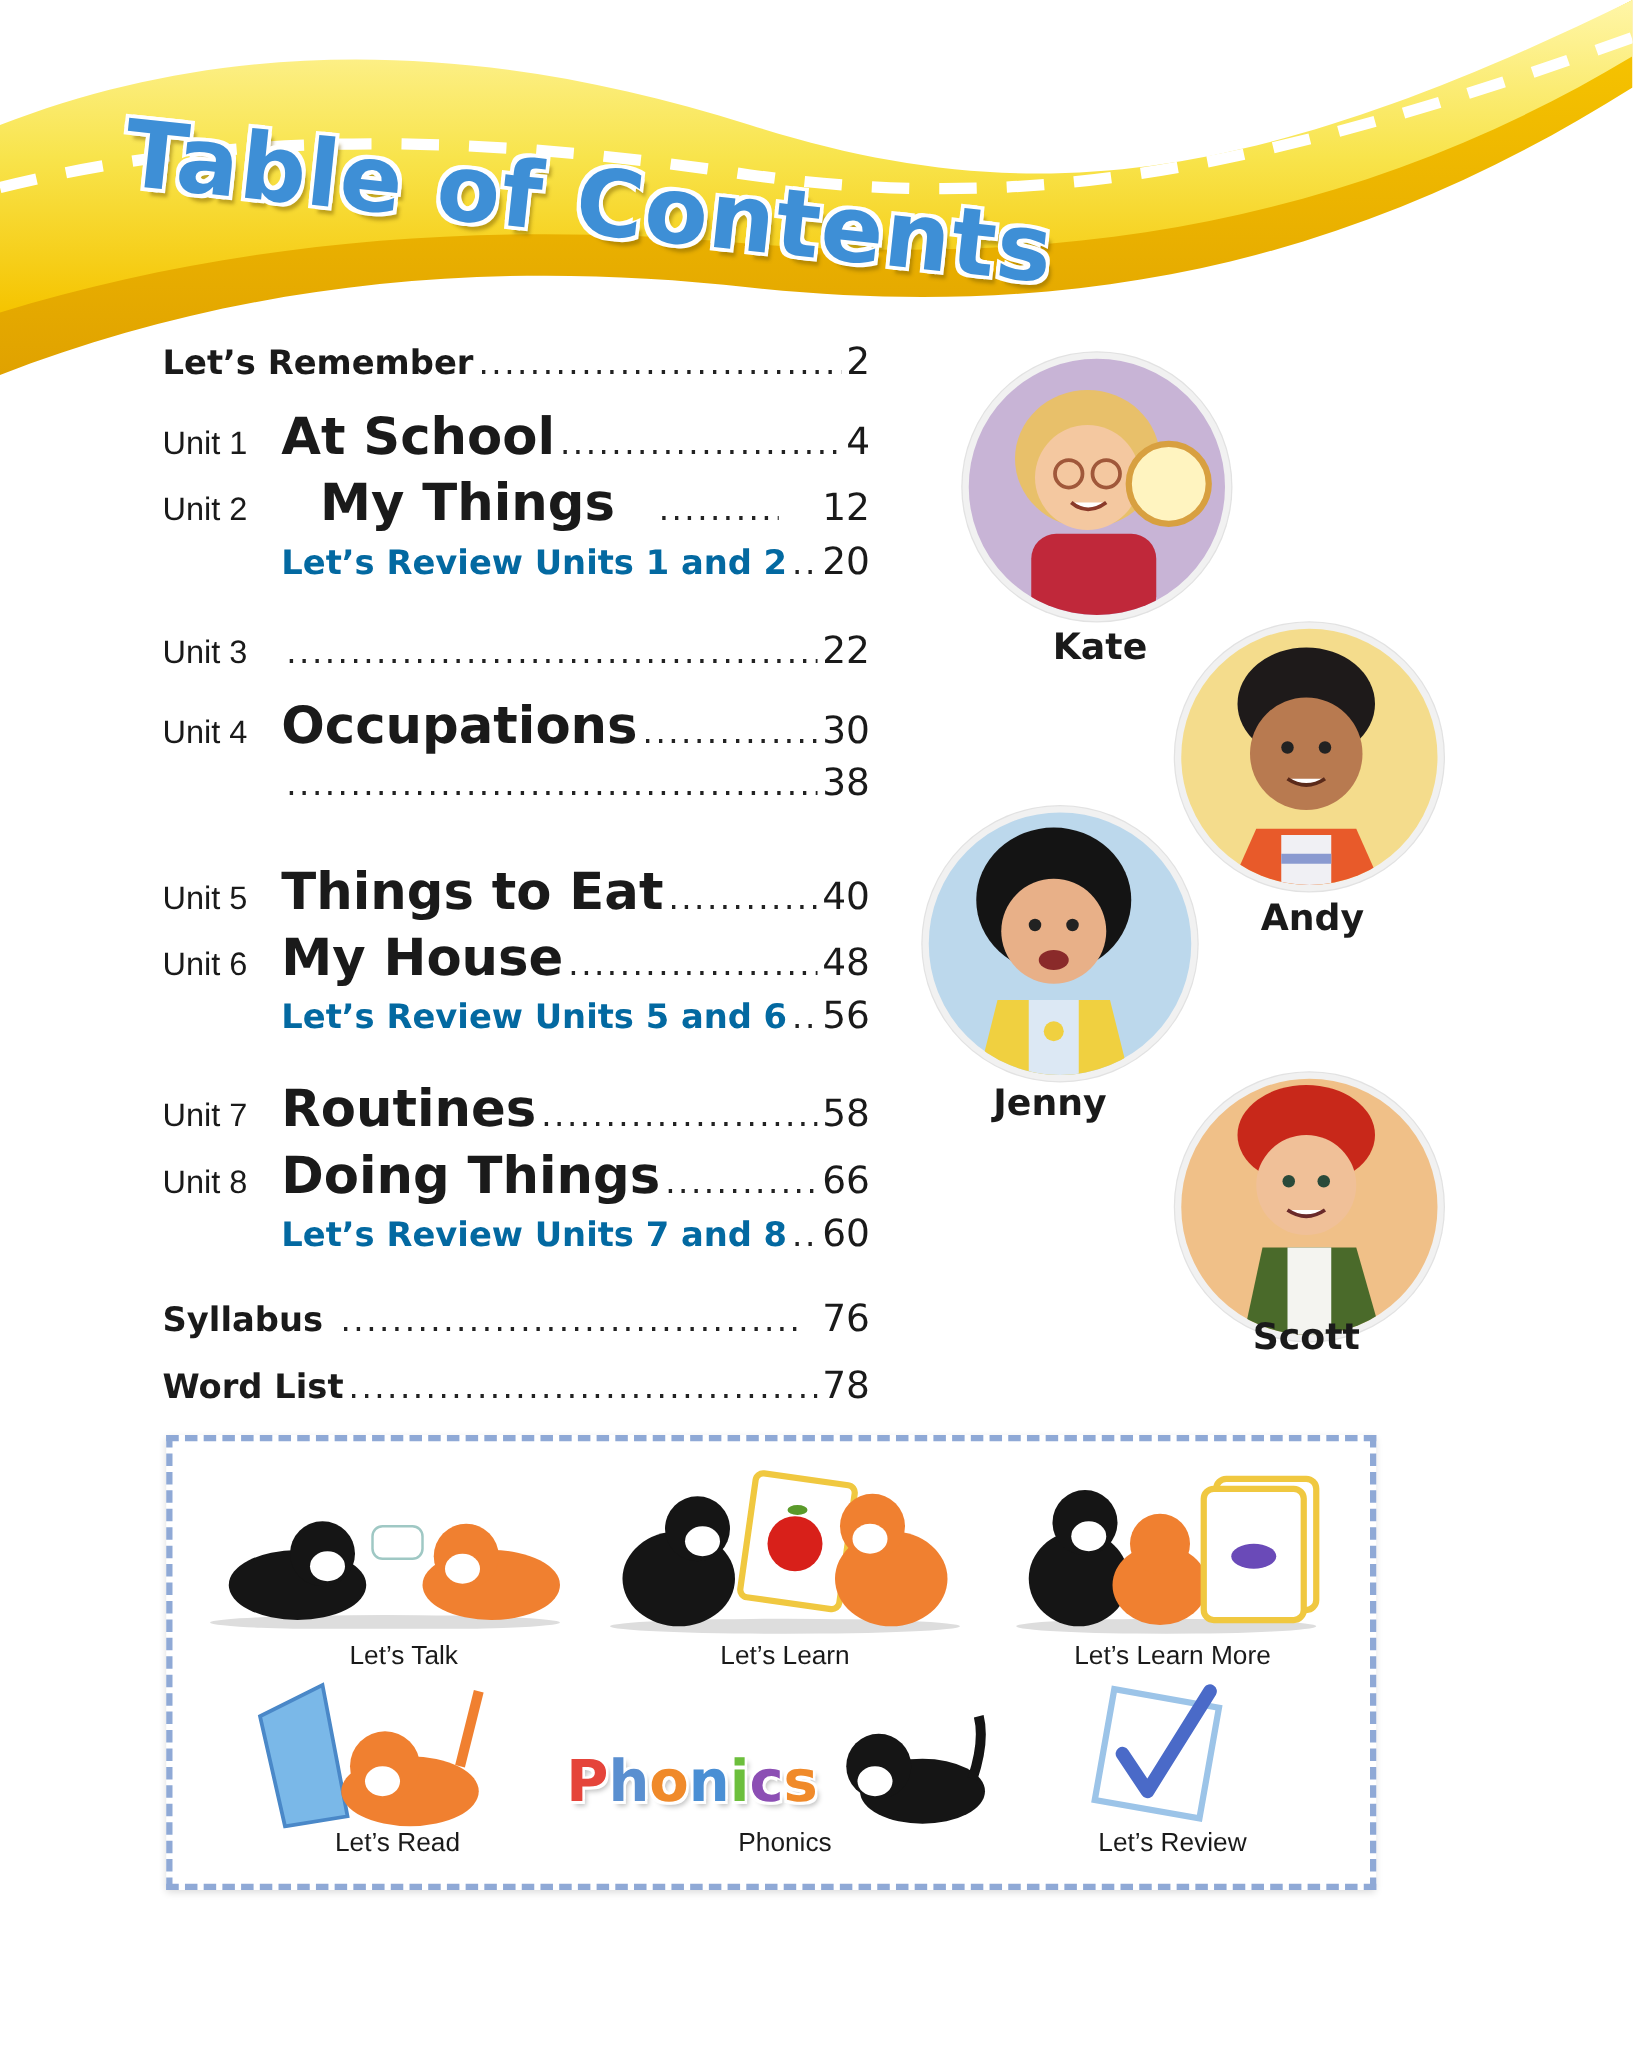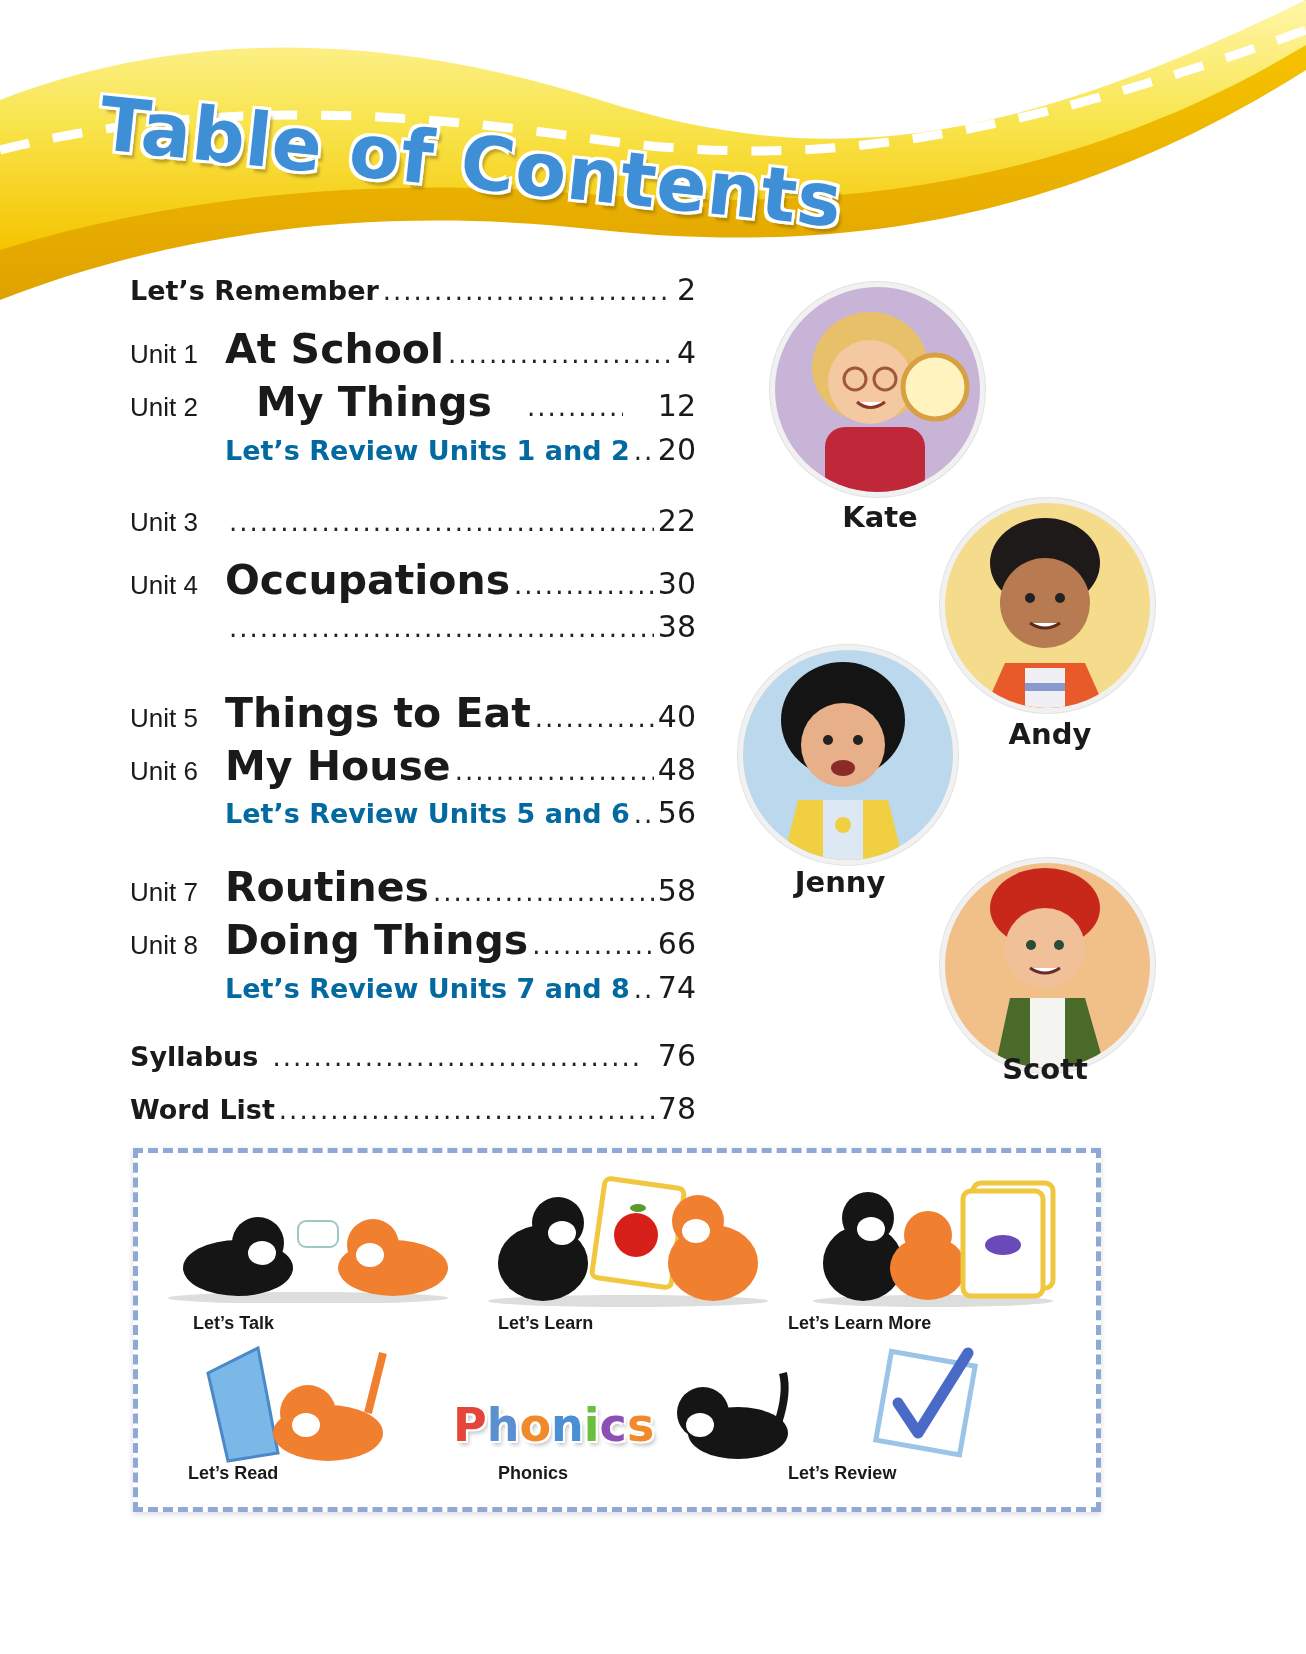--- a/index.html
+++ b/index.html
@@ -20,21 +20,21 @@
   .entry-title { font-weight: bold; font-size: 41px; color: #1a1a1a; white-space: nowrap; }
   .entry-title.top { font-size: 27px; }
   .entry-title.review { color: #0369a1; font-size: 27px; }
   .dots { flex: 1; overflow: hidden; white-space: nowrap; font-size: 26px; color: #222; margin: 0 4px; letter-spacing: 2px; }
   .page { font-family: "DejaVu Sans", sans-serif; font-size: 30px; color: #1a1a1a; text-align: right; }
   .portrait { position: absolute; border-radius: 50%; border: 5px solid #f1f1f1; box-shadow: 0 0 0 1px #e2e2e2; overflow: hidden; }
   .char-name { position: absolute; font-weight: bold; font-size: 29px; color: #1a1a1a; text-align: center; width: 200px; }
   .legend { position: absolute; left: 133px; top: 1148px; width: 958px; height: 354px; background: #fff;
             border: 5px dashed #8fa9d6; box-shadow: 0 2px 6px rgba(0,0,0,0.15); }
   .legend-item { position: absolute; text-align: center; }
-  .legend-label { position: absolute; font-family: "Liberation Sans", sans-serif; font-weight: bold; font-size: 18px; color: #1a1a1a; width: 260px; }
+  .legend-label { position: absolute; font-family: "Liberation Sans", sans-serif; font-weight: normal; font-size: 21px; color: #1a1a1a; text-align: center; width: 260px; }
   .phonics-word { font-family: "DejaVu Sans", sans-serif; font-weight: bold; font-size: 46px; text-shadow: 2px 2px 0 #fff, -2px -2px 0 #fff, 2px -2px 0 #fff, -2px 2px 0 #fff, 3px 4px 4px rgba(0,0,0,0.25); }
 </style>
 </head>
 <body>
 
 <div class="banner">
   <svg width="1306" height="330" viewBox="0 0 1306 330">
     <defs>
       <linearGradient id="yl" x1="0" y1="0" x2="0" y2="1">
         <stop offset="0" stop-color="#fff6a8"></stop>
@@ -120,21 +120,21 @@
     <div class="row" style="top: 644px;">
       <span class="unit-label">Unit 8</span>
       <span class="entry-title">Doing Things</span>
       <span class="dots">........................................................................</span>
       <span class="page">66</span>
     </div>
     <div class="row" style="top: 698px;">
       <span class="unit-label"></span>
       <span class="entry-title review">Let’s Review Units 7 and 8</span>
       <span class="dots">........................................................................</span>
-      <span class="page">74</span>
+      <span class="page">60</span>
     </div>
     <div class="row" style="top: 766px; gap: 10px;">
       <span class="entry-title top">Syllabus</span>
       <span class="dots">........................................................................</span>
       <span class="page">76</span>
     </div>
     <div class="row" style="top: 819px;">
       <span class="entry-title top">Word List</span>
       <span class="dots">........................................................................</span>
       <span class="page">78</span>

